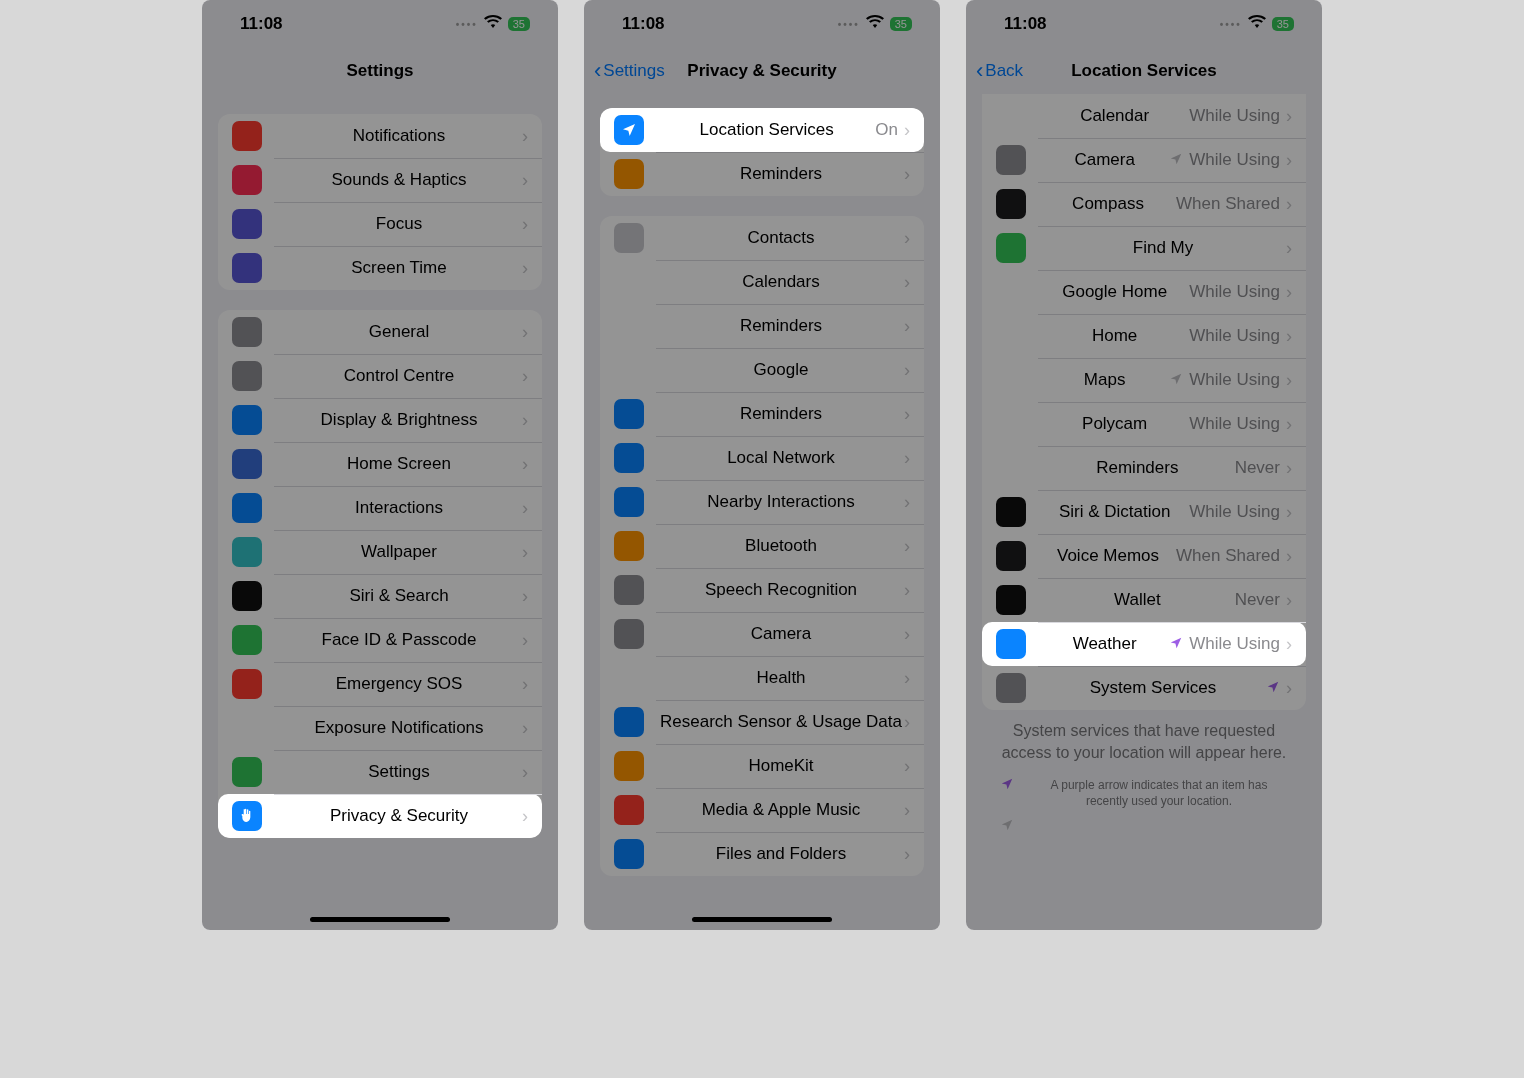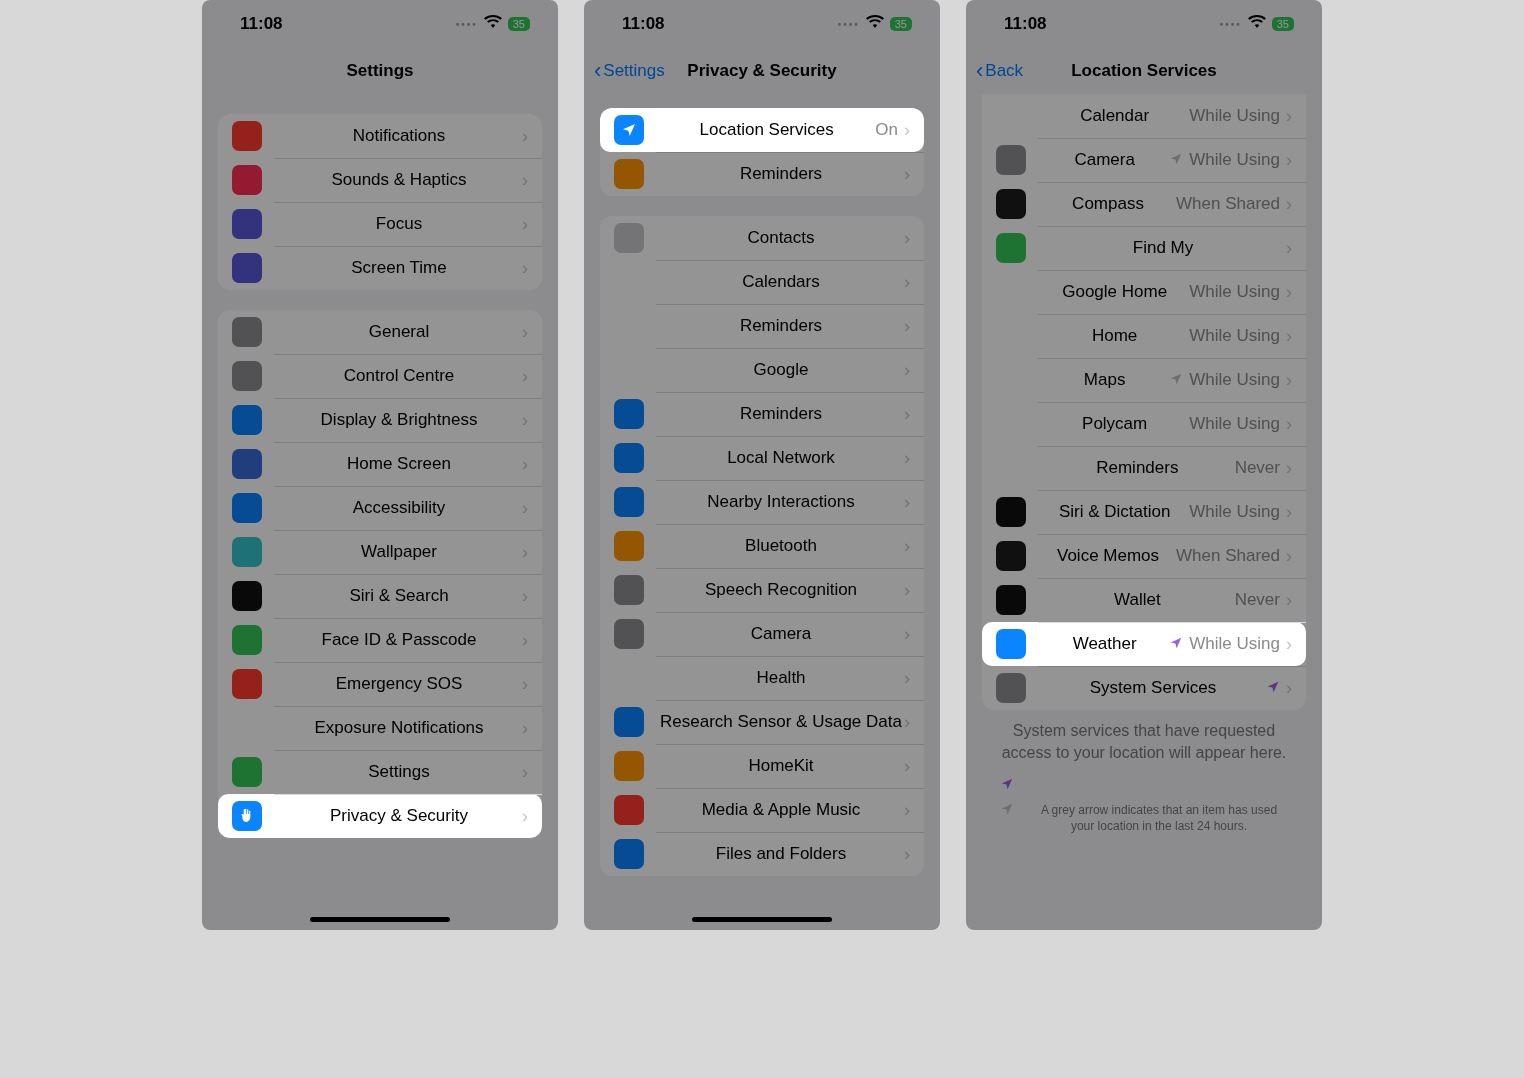--- a/index.html
+++ b/index.html
@@ -174,21 +174,21 @@
             <div class="row-label">Display &amp; Brightness</div>
             <div class="row-chevron">›</div>
           </div>
           <div class="row">
             <div class="row-icon" style="background: rgb(58, 107, 214);"></div>
             <div class="row-label">Home Screen</div>
             <div class="row-chevron">›</div>
           </div>
           <div class="row">
             <div class="row-icon" style="background: rgb(10, 132, 255);"></div>
-            <div class="row-label">Accessibility</div>
+            <div class="row-label">Interactions</div>
             <div class="row-chevron">›</div>
           </div>
           <div class="row">
             <div class="row-icon" style="background: rgb(53, 195, 201);"></div>
             <div class="row-label">Wallpaper</div>
             <div class="row-chevron">›</div>
           </div>
           <div class="row">
             <div class="row-icon" style="background: rgb(17, 17, 17);"></div>
             <div class="row-label">Siri &amp; Search</div>
@@ -472,25 +472,25 @@
             <div class="row-chevron">›</div>
           </div>
         </div>
     <div class="footnote">System services that have requested access to your location will appear here.</div>
     <div class="legend-row">
       <span class="arrow-ind purple nav-arrow">
         <svg viewBox="0 0 24 24">
               <path fill="currentColor" d="M3 11l18-8-8 18-2-8-8-2z"></path>
             </svg>
       </span>
+      <span class="txt">A purple arrow indicates that an item has recently used your location.</span>
     </div>
     <div class="legend-row">
       <span class="arrow-ind grey nav-arrow">
         <svg viewBox="0 0 24 24">
               <path fill="currentColor" d="M3 11l18-8-8 18-2-8-8-2z"></path>
             </svg>
       </span>
-      <span class="txt">A grey arrow indicates that an item has used your location in the last 24 hours.</span>
     </div>
   </div>
 </div>
 
 </div>
 
 </body></html>

